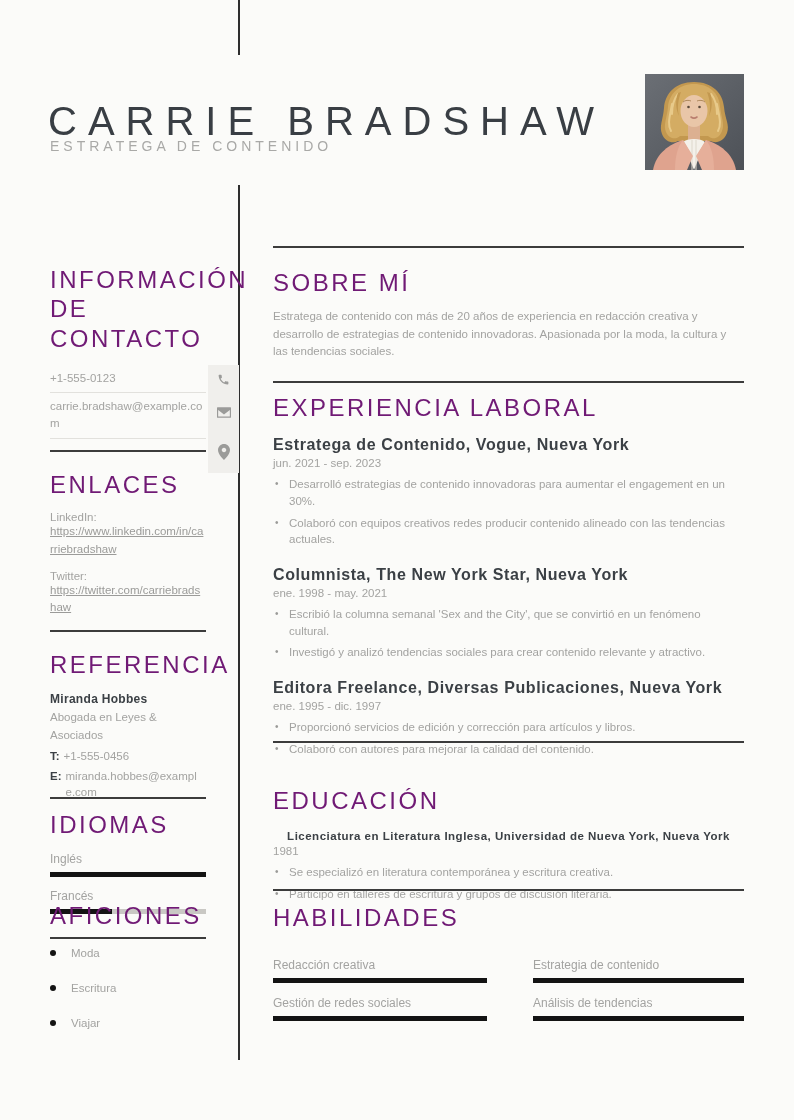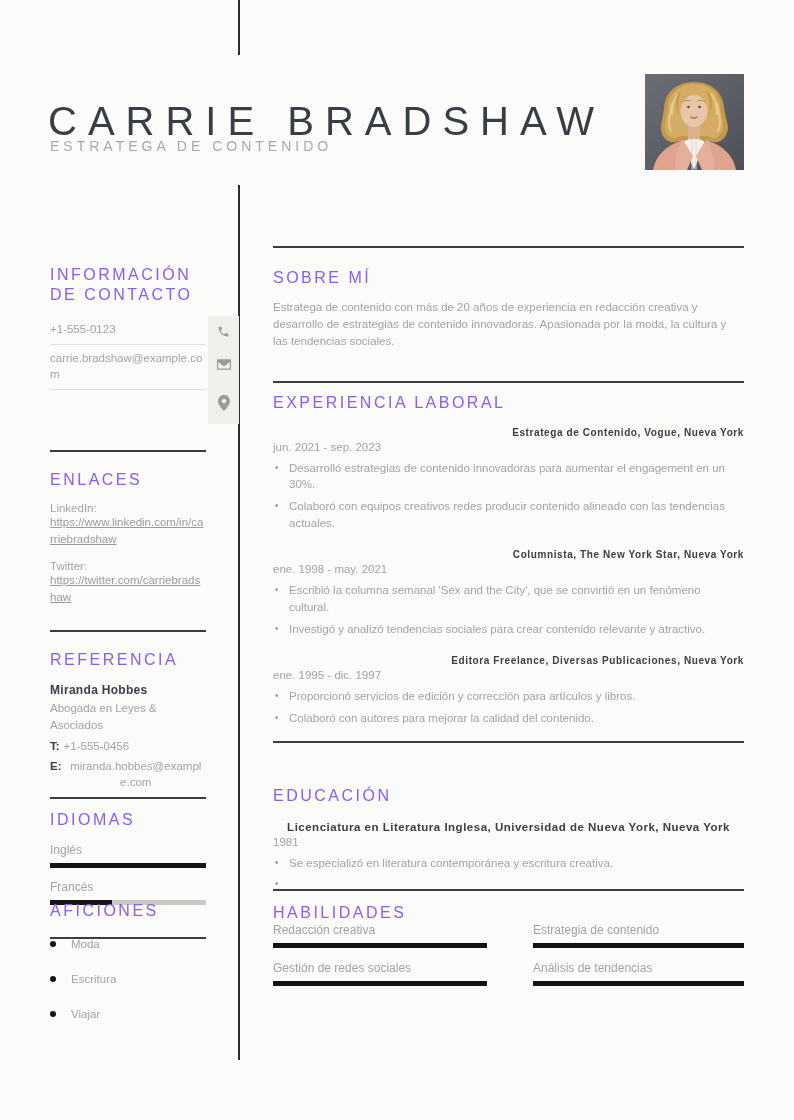--- a/index.html
+++ b/index.html
@@ -20,21 +20,21 @@
     font-size:40px; font-weight:400; letter-spacing:11px; color:#393e44;
   }
   .subtitle {
     position:absolute; left:50px; top:138px;
     font-size:14px; letter-spacing:4px; color:#a9a9a7;
   }
   .photo { position:absolute; left:645px; top:74px; width:99px; height:96px; }
 
   
   .h-left, .h-right {
-    font-size:16px; letter-spacing:2.5px; color:#8b5cf6; font-weight:400; line-height:1.22;
+    font-size:24px; letter-spacing:2.5px; color:#701a75; font-weight:400; line-height:1.22;
   }
   .rule-r { position:absolute; left:0; width:471px; height:2px; background:#3c3c3c; }
   .divider-l { position:absolute; left:0; width:156px; height:2px; background:#3c3c3c; }
   .left-sec { position:absolute; left:50px; width:156px; }
   .right-sec { position:absolute; left:273px; width:471px; }
 
   
   .contact-rows { position:relative; margin-top:12px; width:156px; }
   .icon-strip {
     position:absolute; left:158px; top:0; width:31px; height:108px;
@@ -47,45 +47,45 @@
 
   
   .link-label { font-size:11.5px; color:#a3a3a1; margin-top:12px; }
   .link-url { font-size:11.5px; color:#9b9b99; text-decoration:underline; word-break:break-all; line-height:1.5; display:block; }
 
   
   .ref-name { font-size:12px; font-weight:700; color:#3b4045; margin-top:13px; letter-spacing:.3px; }
   .ref-role { font-size:11.5px; color:#a3a3a1; line-height:1.5; margin-top:3px; }
   .ref-line { font-size:11.5px; color:#a3a3a1; margin-top:4px; display:flex; line-height:1.4; }
   .ref-line b { color:#3b4045; font-weight:700; margin-right:4px; }
-  .ref-line span { word-break:break-all;text-align:center; }
+  .ref-line span { word-break:break-all; }
 
   
   .lang-label, .skill-label { font-size:12px; color:#a3a3a1; }
   .bar { height:5px; background:#c9c8c4; margin-top:6px; position:relative; }
   .bar-fill { height:100%; background:#131313; }
 
   
   .hobby { display:flex; align-items:center; margin-top:17px; }
   .hobby .dot { width:6px; height:6px; border-radius:50%; background:#131313; margin-right:15px; flex:none; }
   .hobby .lbl { font-size:11.5px; color:#a3a3a1; }
 
   
   .para { font-size:11.5px; line-height:1.5; color:#a3a3a1; margin-top:11px; }
   .job { margin-top:14px; }
-  .job-title { font-size:10px; font-weight:700; letter-spacing:.6px; color:#3b4045;text-align:right; }
+  .job-title { font-size:16px; font-weight:700; letter-spacing:.6px; color:#3b4045; }
   .job-dates { font-size:11.5px; color:#a3a3a1; margin-top:3px; }
   .blist { margin-top:7px; }
   .bullet-row { display:flex; margin-top:5px; }
   .bullet-row .b { color:#9b9b99; font-size:10px; line-height:1.6; width:16px; flex:none; padding-left:2px; }
   .bullet-row .t { font-size:11.5px; color:#a3a3a1; line-height:1.45; }
   .edu-title { font-size:11.5px; font-weight:700; letter-spacing:.5px; color:#3b4045; margin-top:15px;text-align:center; }
   .edu-year { font-size:11.5px; color:#a3a3a1; margin-top:3px; }
 
-  .skills-grid { display:grid; grid-template-columns:214px 211px; column-gap:46px; row-gap:13px; }
+  .skills-grid { display:grid; grid-template-columns:214px 211px; column-gap:46px; row-gap:13px; margin-top:26px; }
 </style>
 </head>
 <body>
 
 <div class="page">
 
   <div class="vline top"></div>
   <div class="vline main"></div>
 
   <div class="name">CARRIE BRADSHAW</div>
@@ -274,20 +274,21 @@
     <div class="h-right">EDUCACIÓN</div>
     <div class="edu-title">Licenciatura en Literatura Inglesa, Universidad de Nueva York, Nueva York</div>
     <div class="edu-year">1981</div>
     <div class="blist">
       <div class="bullet-row">
           <span class="b">•</span>
           <span class="t">Se especializó en literatura contemporánea y escritura creativa.</span>
         </div>
       <div class="bullet-row">
           <span class="b">•</span>
+          <span class="t">Participó en talleres de escritura y grupos de discusión literaria.</span>
         </div>
     </div>
   </div>
 
   <div class="rule-r" style="top:889px; left:273px"></div>
 
   <div class="right-sec" style="top:903px">
     <div class="h-right">HABILIDADES</div>
     <div class="skills-grid">
       <div>

